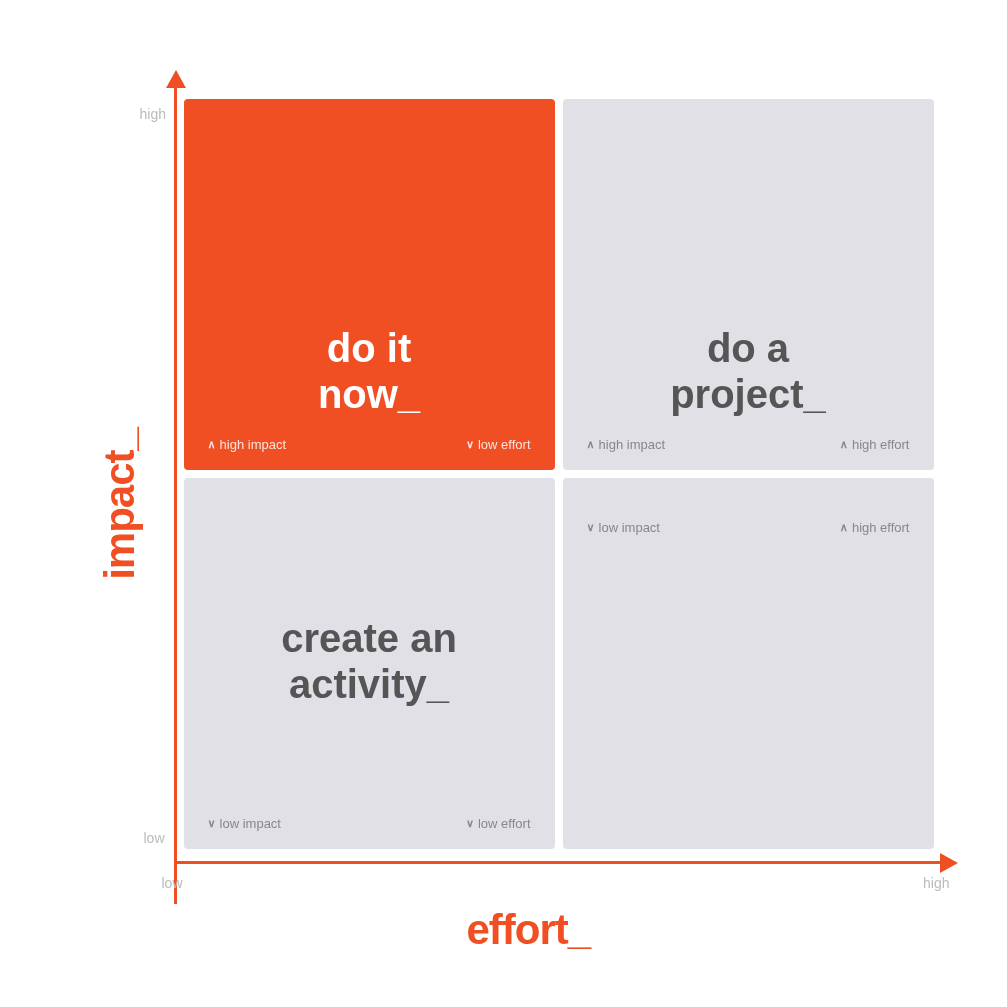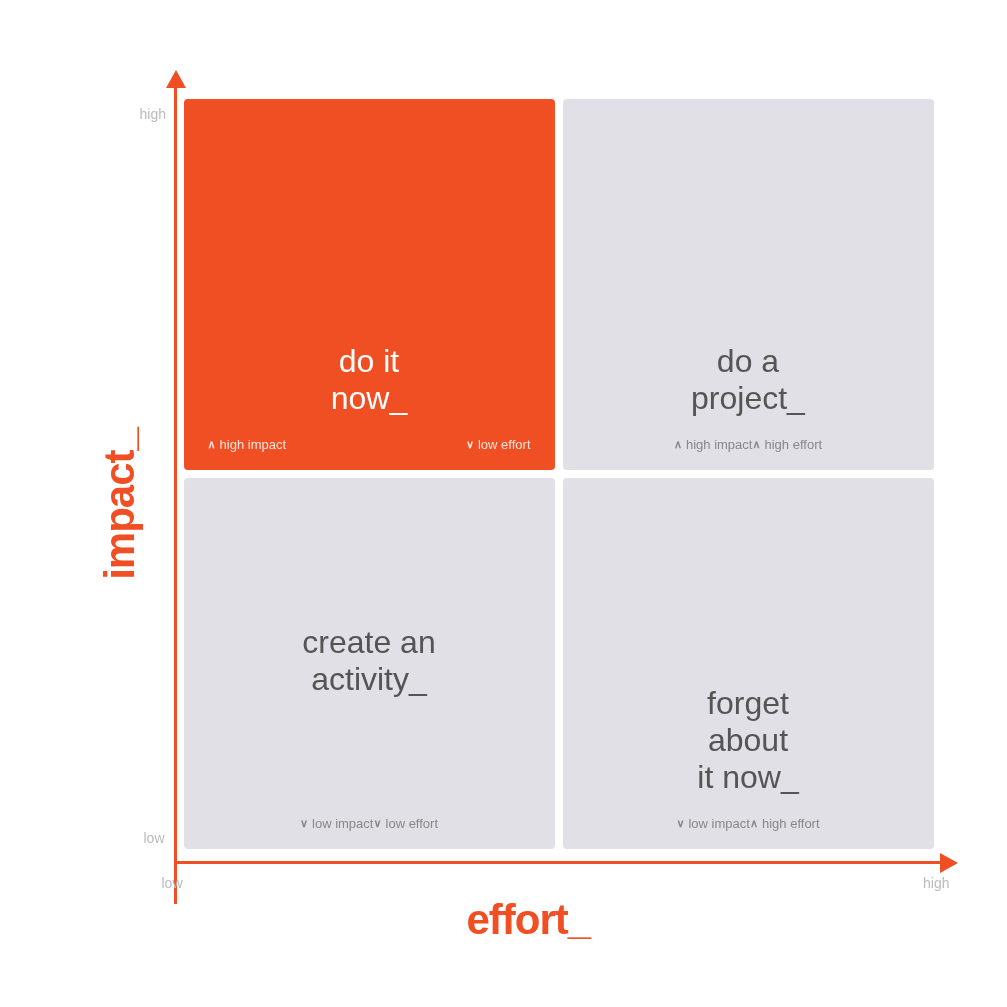--- a/index.html
+++ b/index.html
@@ -30,21 +30,21 @@
       transform-origin: center center;
       font-size: 42px;
       font-weight: 900;
       color: #f04e23;
       letter-spacing: -1px;
       white-space: nowrap;
     }
 
     .axis-label-effort {
       position: absolute;
-      bottom: 20px;
+      bottom: 10px;
       left: 50%;
       transform: translateX(-30%);
       font-size: 42px;
       font-weight: 900;
       color: #f04e23;
       letter-spacing: -1px;
       white-space: nowrap;
     }
 
     
@@ -149,26 +149,25 @@
       flex-direction: column;
       justify-content: space-between;
     }
 
     .quadrant-orange {
       background: #f04e23;
     }
 
     .quadrant-gray {
       background: #e0e0e6;
-      align-items: center;
     }
 
     .quadrant-title {
-      font-size: 32px;
-      font-weight: 400;
+      font-size: 40px;
+      font-weight: 700;
       line-height: 1.15;
       margin-top: auto;
     }
 
     .quadrant-orange .quadrant-title {
       color: #ffffff;
     }
 
     .quadrant-gray .quadrant-title {
       color: #555555;
@@ -278,23 +277,20 @@
           <div class="tag">
             <span class="tag-icon">∨</span>
             <span>low effort</span>
           </div>
         </div>
       </div>
     </div>
 
     <div class="quadrant quadrant-gray">
       <div class="quadrant-inner">
-        <div style="flex:1; display:flex; align-items:center; justify-content:center;">
-          <div class="quadrant-title" style="text-align:center;">forget<br>about<br>it now_</div>
-        </div>
         <div class="quadrant-tags">
           <div class="tag">
             <span class="tag-icon">∨</span>
             <span>low impact</span>
           </div>
           <div class="tag">
             <span class="tag-icon">∧</span>
             <span>high effort</span>
           </div>
         </div>

